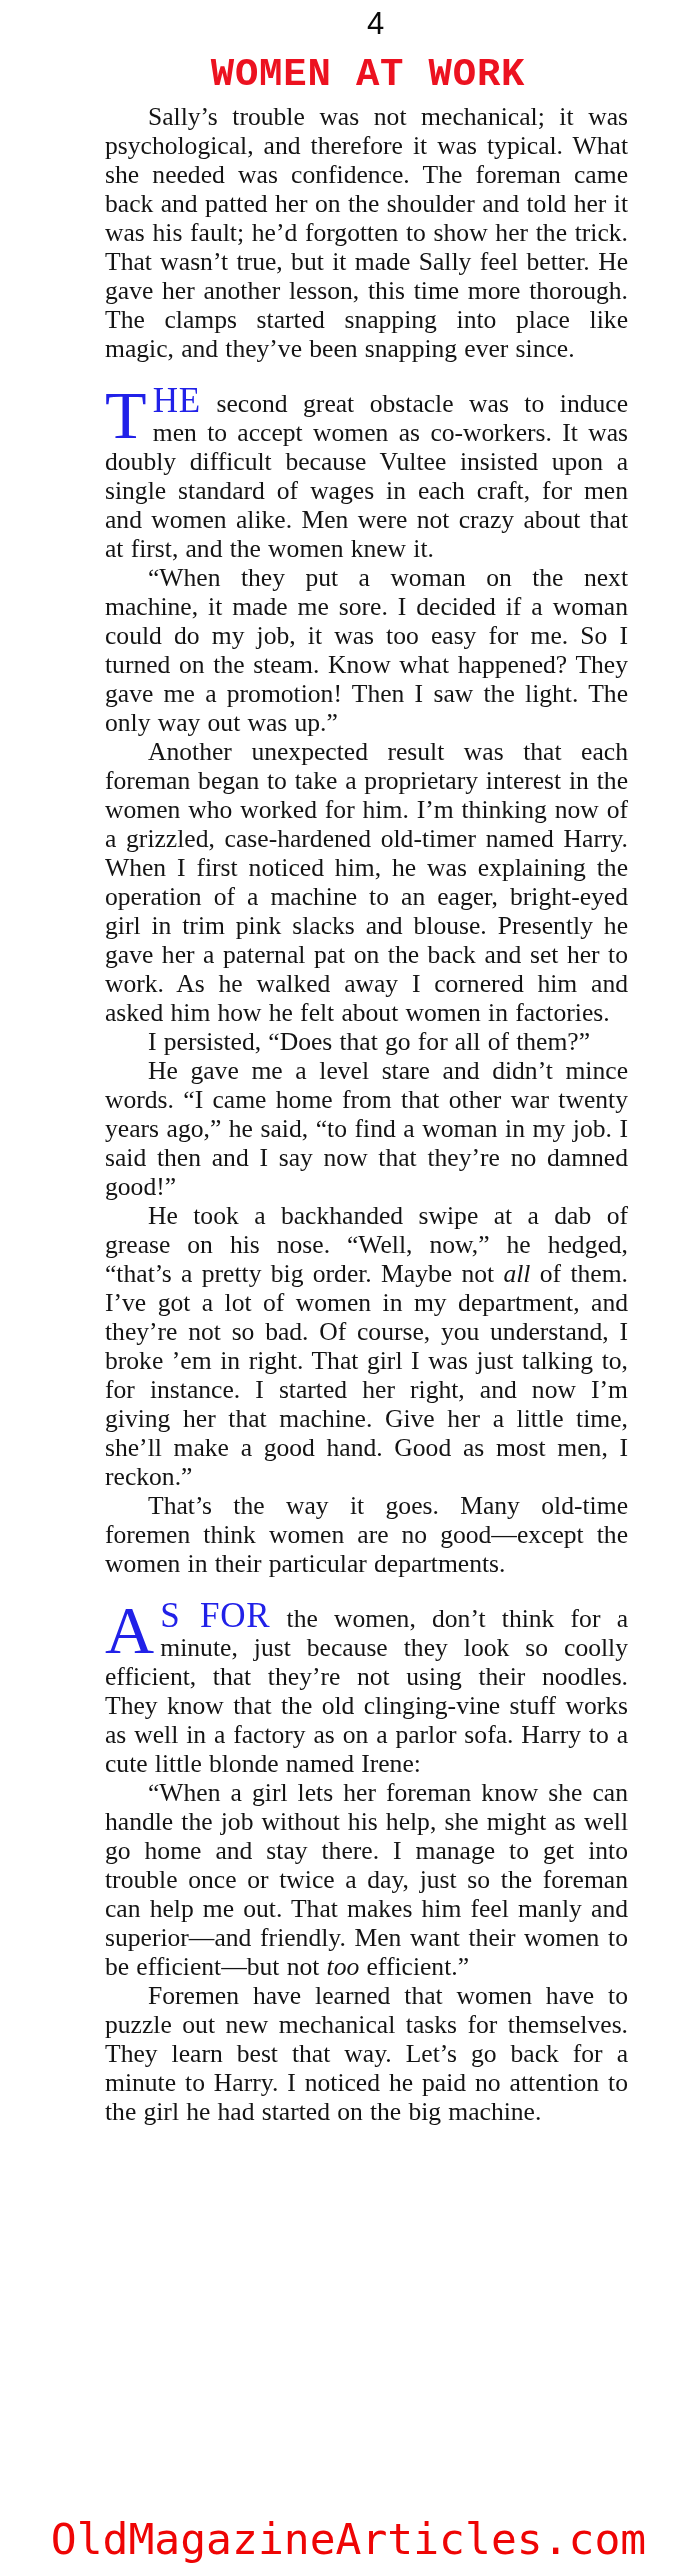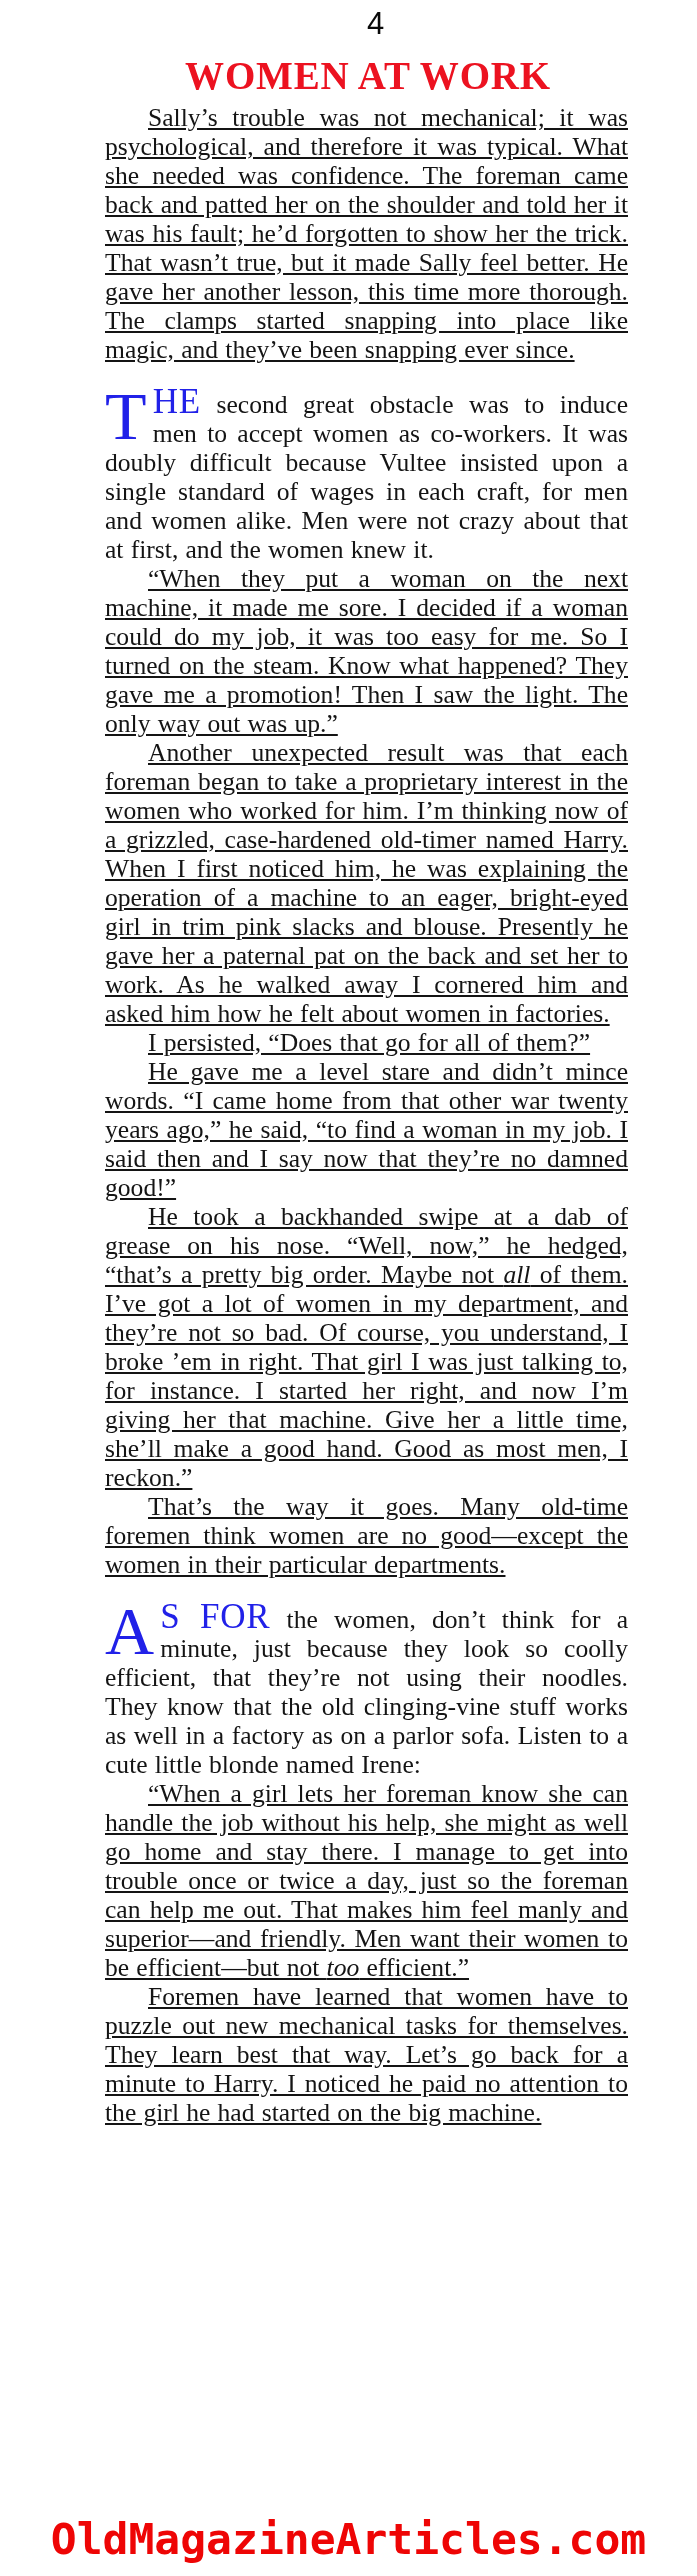--- a/index.html
+++ b/index.html
@@ -23,39 +23,39 @@
     text-align: center;
     padding-left: 54px;
     font-family: "Liberation Sans", sans-serif;
     font-size: 31px;
     color: #0a0a0a;
   }
   .article-title {
     margin-top: 11px;
     text-align: center;
     padding-left: 39px;
-    font-family: Liberation Serif, serif;
+    font-family: Liberation Mono, monospace;
     font-weight: bold;
     font-size: 39px;
     letter-spacing: 0.8px;
     color: var(--title-red);
     white-space: nowrap;
   }
   .article-column {
     margin: 4.6px 70px 0 105px;
     width: 523px;
   }
   .body-para {
     font-size: 25.6px;
     line-height: 29px;
     text-align: justify;
     color: var(--body-text);
     word-spacing: 0.8px;
   }
-  .body-para.indent { text-indent: 43px; text-decoration: underline; }
+  .body-para.indent { text-indent: 43px; }
   .body-para.section-para { margin-top: 23px; text-indent: 0; }
   .dropcap {
     float: left;
     color: var(--dropcap-blue);
     font-size: 68px;
     line-height: 50px;
     padding: 4.6px 6.2px 0 0;
     font-weight: normal;
   }
   .lead-caps {
@@ -64,21 +64,21 @@
     letter-spacing: 0.8px;
   }
   .italic { font-style: italic; }
   .watermark {
     position: absolute;
     top: 2514px;
     left: 0;
     width: 100%;
     text-align: center;
     font-family: "DejaVu Sans Mono", monospace;
-    font-weight: bold;
+    font-weight: normal;
     font-size: 43px;
     letter-spacing: 0px;
     color: var(--watermark-red);
     white-space: nowrap;
   }
 </style>
 </head>
 <body>
 
 <div class="page-number">4</div>
@@ -87,19 +87,19 @@
 
 <div class="article-column">
     <p class="body-para indent"><span>Sally’s trouble was not mechanical; it was psychological, and therefore it was typical. What she needed was confidence. The foreman came back and patted her on the shoulder and told her it was his fault; he’d forgotten to show her the trick. That wasn’t true, but it made Sally feel better. He gave her another lesson, this time more thorough. The clamps started snapping into place like magic, and they’ve been snapping ever since.</span></p>
     <p class="body-para section-para"><span class="dropcap">T</span><span class="lead-caps">HE</span><span> second great obstacle was to induce men to accept women as co-workers. It was doubly difficult because Vultee insisted upon a single standard of wages in each craft, for men and women alike. Men were not crazy about that at first, and the women knew it.</span></p>
     <p class="body-para indent"><span>“When they put a woman on the next machine, it made me sore. I decided if a woman could do my job, it was too easy for me. So I turned on the steam. Know what happened? They gave me a promotion! Then I saw the light. The only way out was up.”</span></p>
     <p class="body-para indent"><span>Another unexpected result was that each foreman began to take a proprietary interest in the women who worked for him. I’m thinking now of a grizzled, case-hardened old-timer named Harry. When I first noticed him, he was explaining the operation of a machine to an eager, bright-eyed girl in trim pink slacks and blouse. Presently he gave her a paternal pat on the back and set her to work. As he walked away I cornered him and asked him how he felt about women in factories.</span></p>
     <p class="body-para indent"><span>I persisted, “Does that go for all of them?”</span></p>
     <p class="body-para indent"><span>He gave me a level stare and didn’t mince words. “I came home from that other war twenty years ago,” he said, “to find a woman in my job. I said then and I say now that they’re no damned good!”</span></p>
     <p class="body-para indent"><span>He took a backhanded swipe at a dab of grease on his nose. “Well, now,” he hedged, “that’s a pretty big order. Maybe not </span><span class="italic">all</span><span> of them. I’ve got a lot of women in my department, and they’re not so bad. Of course, you understand, I broke ’em in right. That girl I was just talking to, for instance. I started her right, and now I’m giving her that machine. Give her a little time, she’ll make a good hand. Good as most men, I reckon.”</span></p>
     <p class="body-para indent"><span>That’s the way it goes. Many old-time foremen think women are no good—except the women in their particular departments.</span></p>
-    <p class="body-para section-para"><span class="dropcap">A</span><span class="lead-caps">S FOR</span><span> the women, don’t think for a minute, just because they look so coolly efficient, that they’re not using their noodles. They know that the old clinging-vine stuff works as well in a factory as on a parlor sofa. Listen to a cute little blonde named Irene:</span></p>
+    <p class="body-para section-para"><span class="dropcap">A</span><span class="lead-caps">S FOR</span><span> the women, don’t think for a minute, just because they look so coolly efficient, that they’re not using their noodles. They know that the old clinging-vine stuff works as well in a factory as on a parlor sofa. Harry to a cute little blonde named Irene:</span></p>
     <p class="body-para indent"><span>“When a girl lets her foreman know she can handle the job without his help, she might as well go home and stay there. I manage to get into trouble once or twice a day, just so the foreman can help me out. That makes him feel manly and superior—and friendly. Men want their women to be efficient—but not </span><span class="italic">too</span><span> efficient.”</span></p>
     <p class="body-para indent"><span>Foremen have learned that women have to puzzle out new mechanical tasks for themselves. They learn best that way. Let’s go back for a minute to Harry. I noticed he paid no attention to the girl he had started on the big machine.</span></p>
   </div>
 
 <div class="watermark">OldMagazineArticles.com</div>
 
 
 </body></html>

